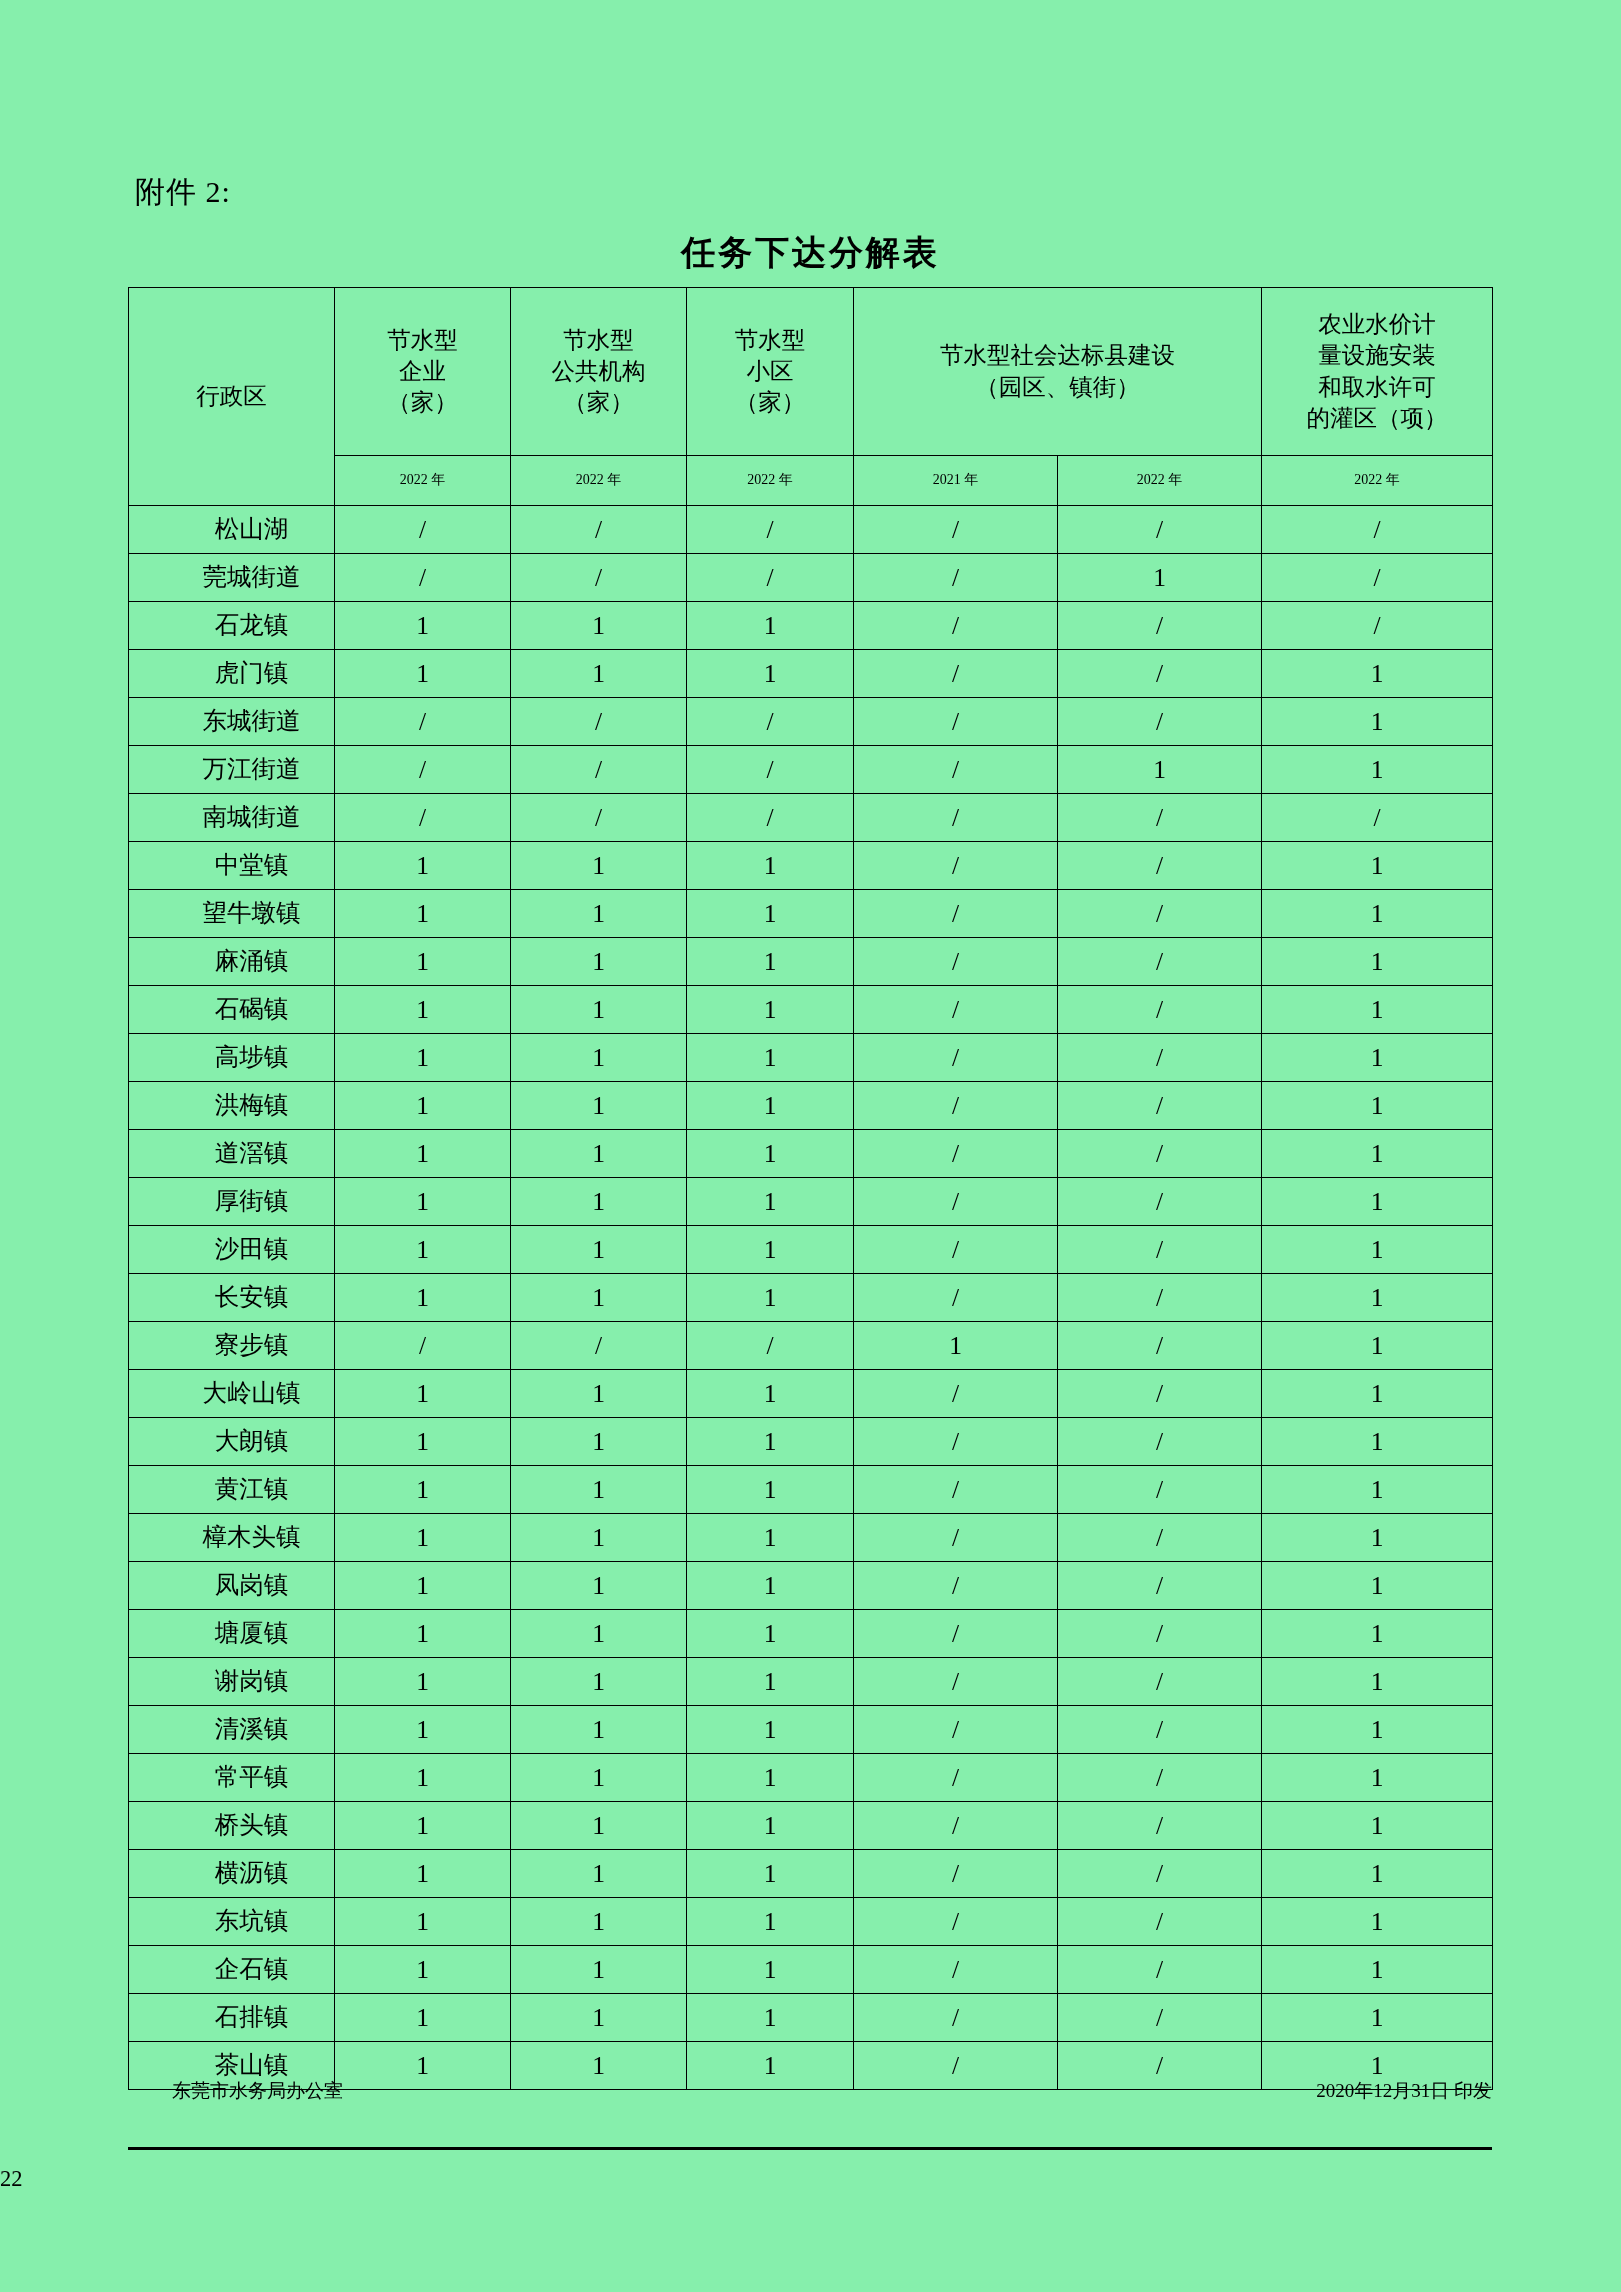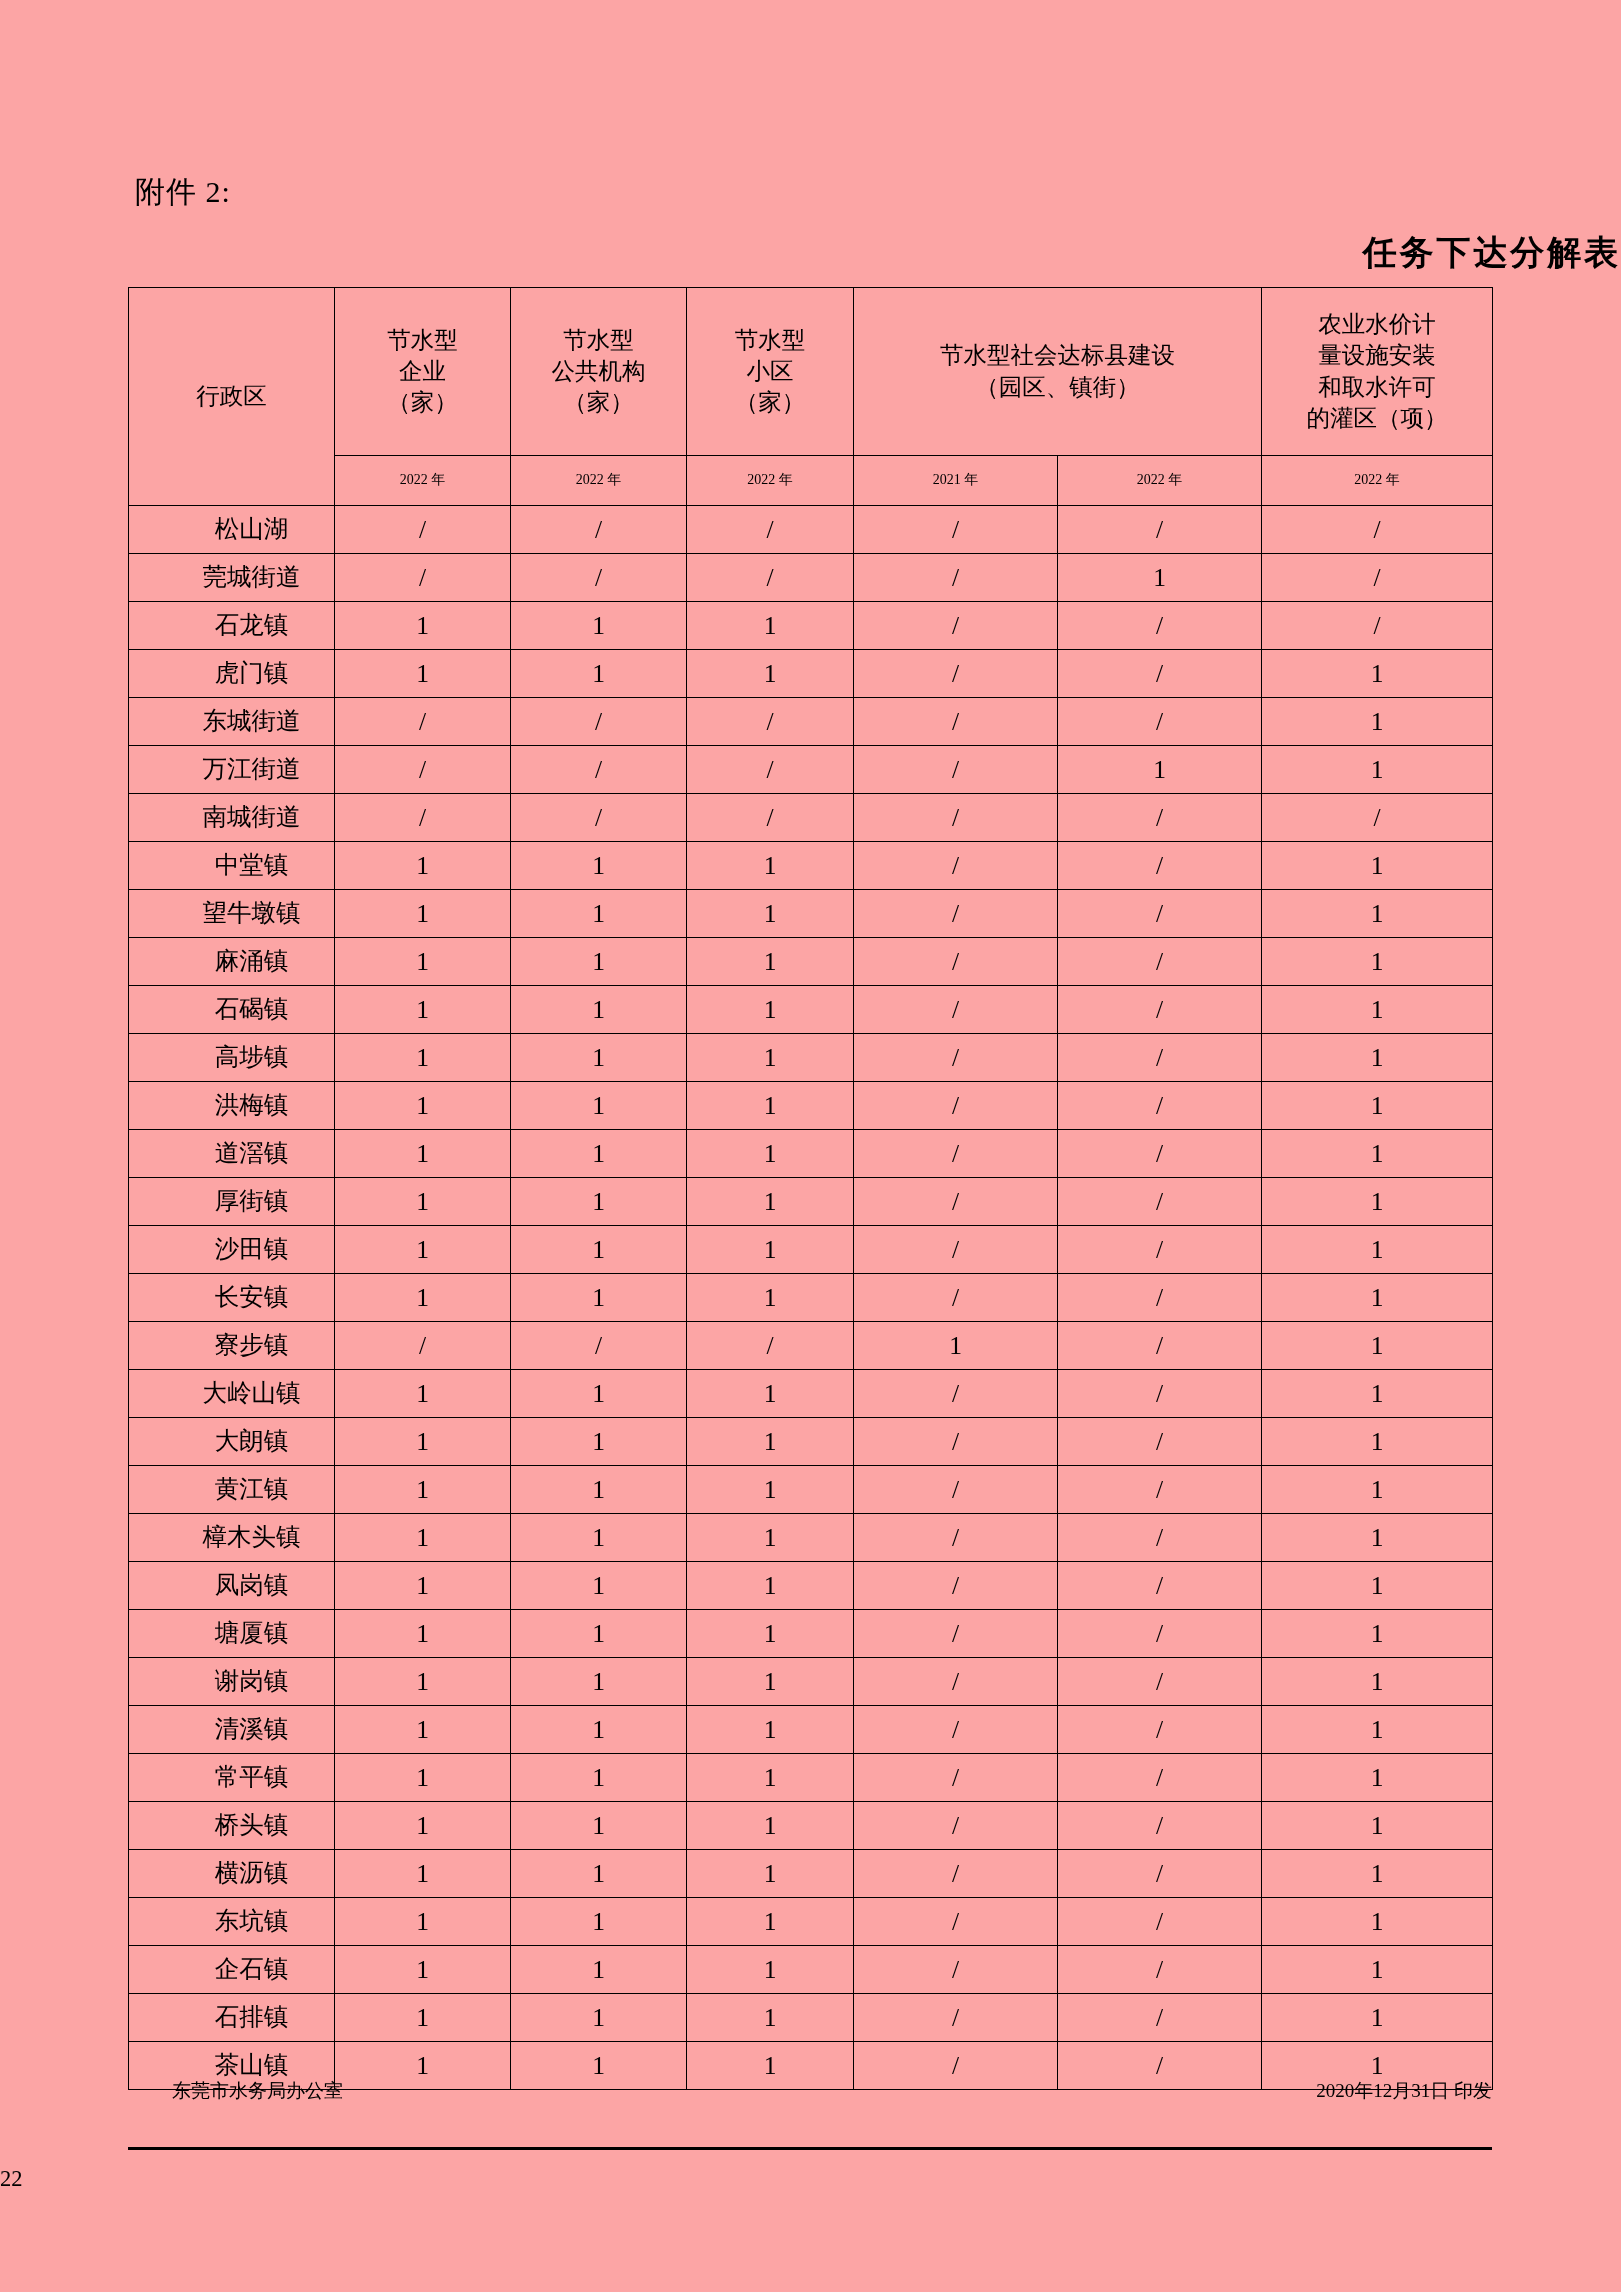--- a/index.html
+++ b/index.html
@@ -9,39 +9,39 @@
   }
   body {
     font-family: "Liberation Serif", "DejaVu Serif", serif;
     color: #000000;
   }
   .page {
     position: relative;
     width: 1621px;
     height: 2293px;
     margin: 0 auto;
-    background: #fca5a5;
+    background: #86efac;
     box-sizing: border-box;
     padding: 0;
     overflow: hidden;
   }
   .attachment-label {
     position: absolute;
     left: 135px;
     top: 172px;
     font-size: 30px;
     letter-spacing: 1px;
     white-space: nowrap;
   }
   .doc-title {
     position: absolute;
     left: 0;
     right: 0;
     top: 230px;
-    text-align: right;
+    text-align: center;
     font-size: 34px;
     font-weight: bold;
     letter-spacing: 2.9px;
   }
   .table-wrap {
     position: absolute;
     left: 128px;
     top: 287px;
     width: 1364px;
   }

